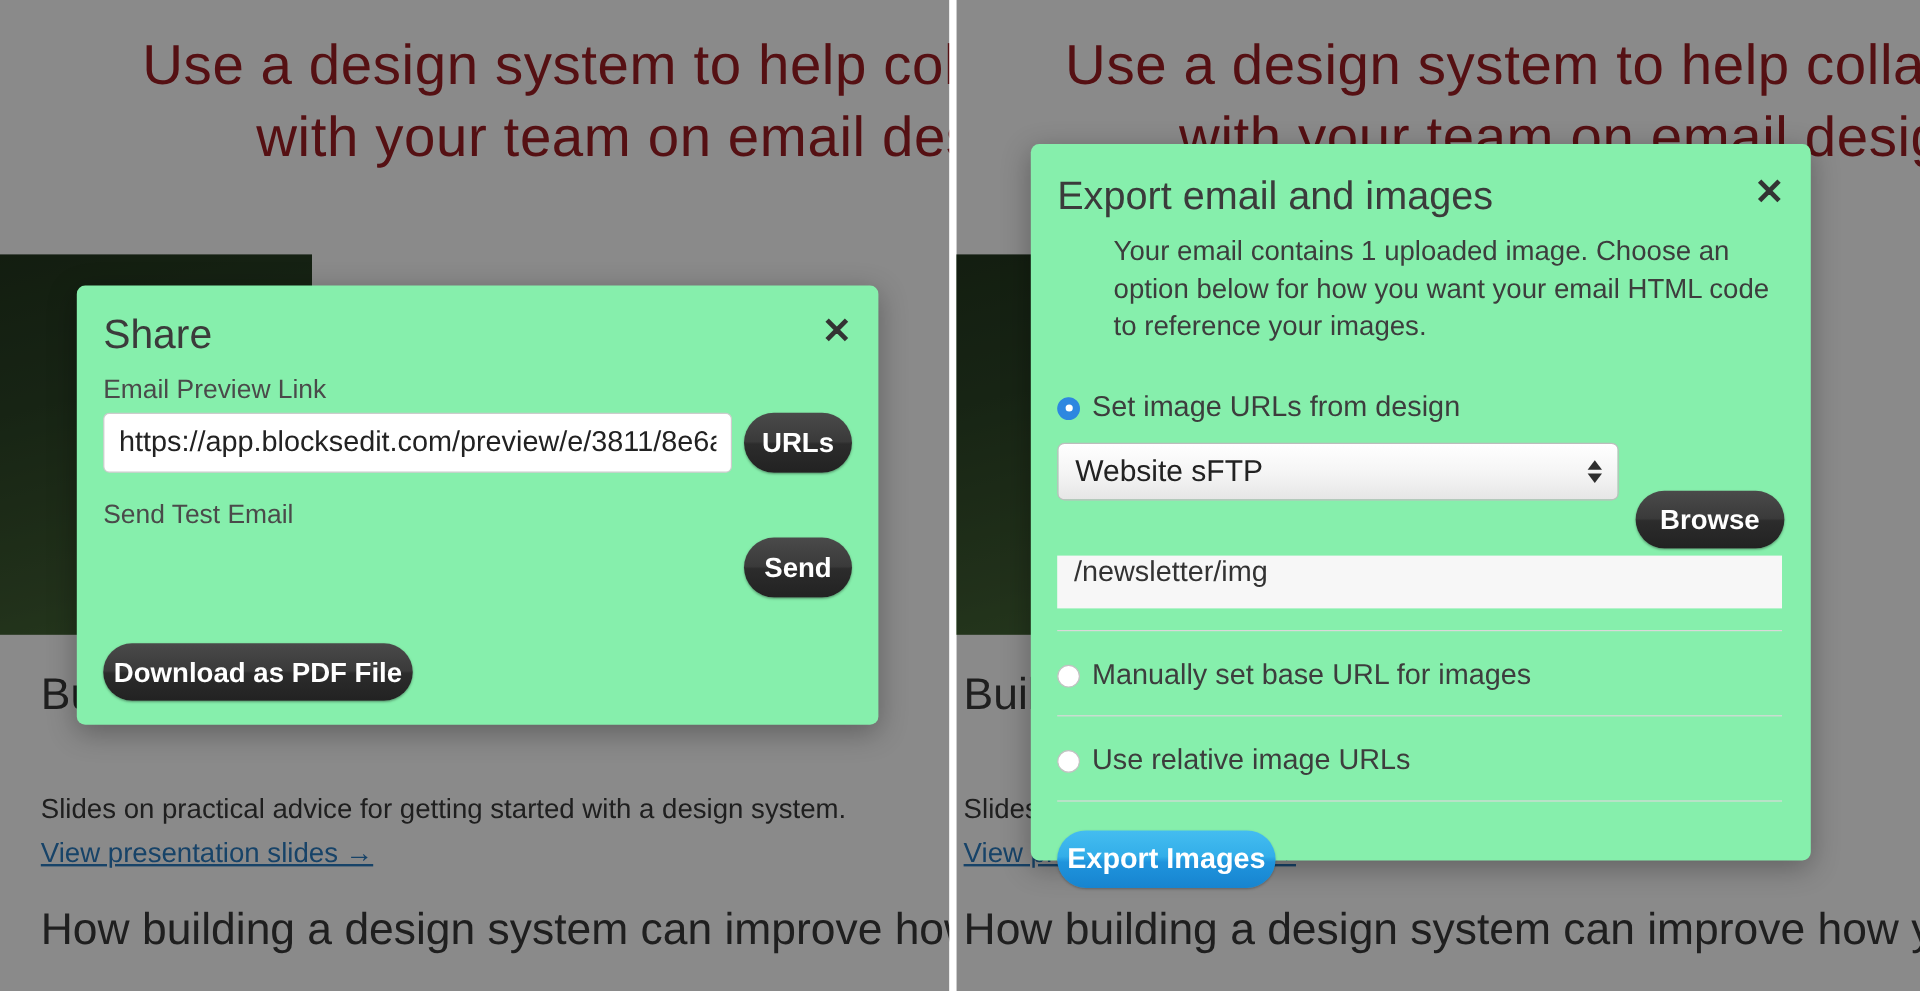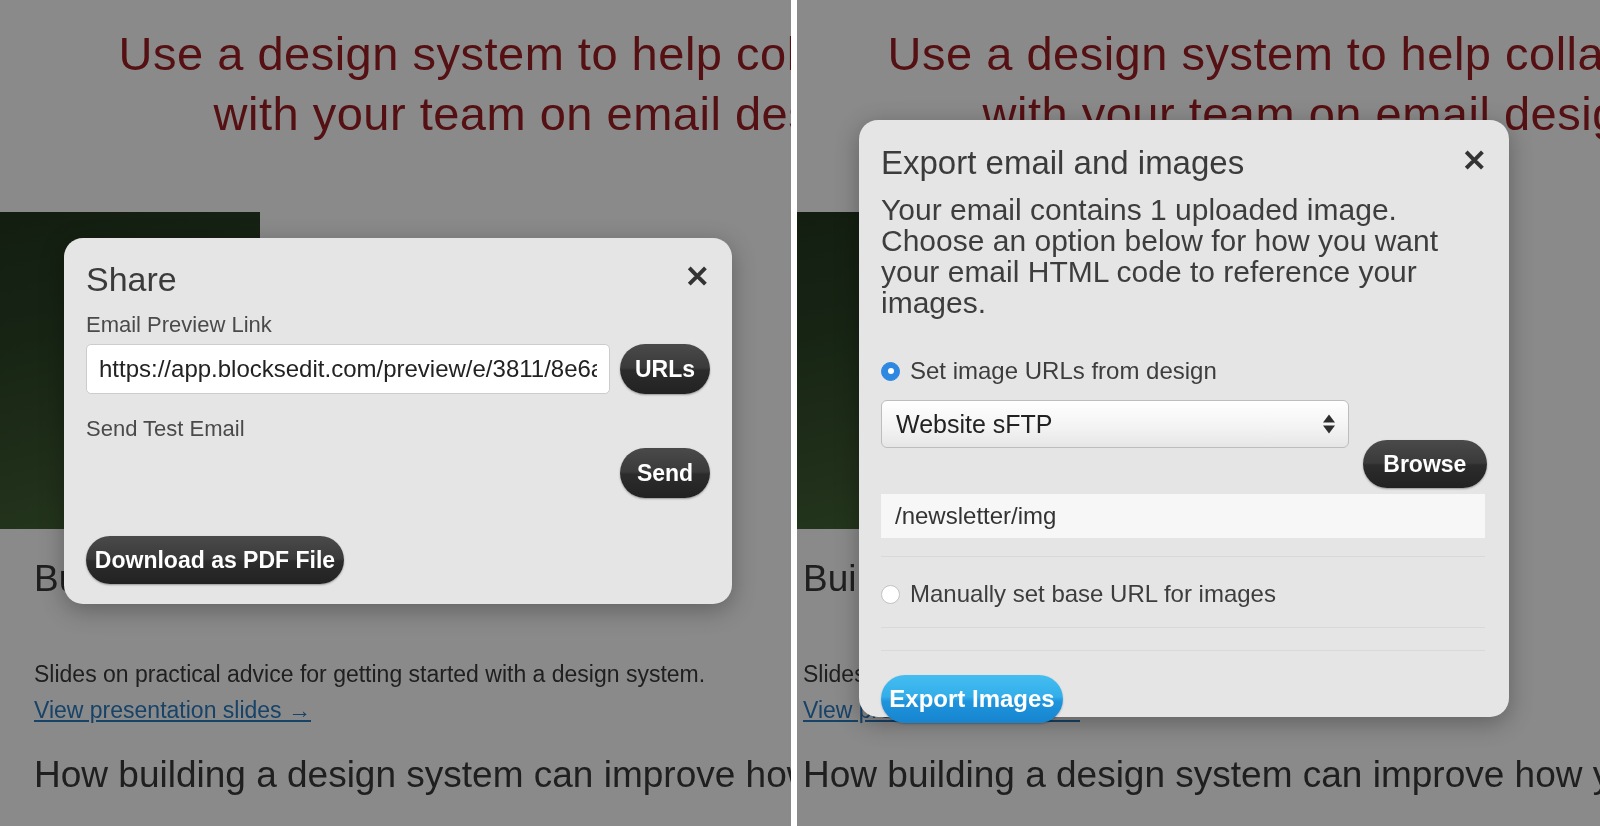--- a/index.html
+++ b/index.html
@@ -131,22 +131,22 @@
   .link {
     display: block;
     color: #2b7cc0;
     font-size: 23px;
     line-height: 36px;
   }
 
   
   .modal {
     position: absolute;
-    background: #e5e5e5;
-    border-radius: 19px;
+    background: #86efac;
+    border-radius: 7px;
     box-shadow: 0 6px 24px rgba(0,0,0,0.30);
     z-index: 90;
   }
   .modal-close {
     position: absolute;
     color: #333333;
     font-size: 30px;
     line-height: 1;
     font-weight: bold;
     cursor: pointer;
@@ -255,24 +255,25 @@
     left: 62px;
     top: 120px;
     width: 650px;
     height: 597px;
     padding: 24px 22px 0 22px;
   }
   #export-modal .modal-title { font-size: 33px; margin-bottom: 12px; }
   #export-modal .modal-close { right: 22px; top: 26px; }
   #export-desc {
     color: #3d3d3d;
-    font-size: 30px;
+    font-size: 23px;
     line-height: 31px;
     margin-bottom: 38px;
     padding-right: 10px;
+    margin-left: 47px;
   }
 
   .opt-row {
     display: flex;
     align-items: center;
     gap: 10px;
     margin-bottom: 14px;
   }
   .radio {
     width: 19px;
@@ -349,21 +350,20 @@
     font-size: 23px;
     margin-top: 40px;
   }
 
   .path-field {
     width: 604px;
     height: 44px;
     background: #f7f7f7;
     border: none;
     display: flex;
-    align-items: center;
     padding-left: 14px;
     font-size: 24px;
     color: #333333;
     margin-bottom: 6px;
   }
 
   .hr {
     height: 1px;
     background: #d9d9d9;
     width: 604px;
@@ -491,20 +491,24 @@
 
       
       <div class="opt-row">
         <span class="radio off"></span>
         <span class="opt-label">Manually set base URL for images</span>
       </div>
 
       <div class="hr"></div>
 
       
+      <div class="opt-row">
+        <span class="radio off"></span>
+        <span class="opt-label">Use relative image URLs</span>
+      </div>
 
       <div class="hr"></div>
 
       <button class="btn-blue" id="export-btn">Export Images</button>
     </div>
   </div>
 
 </div>
 
 </body></html>

